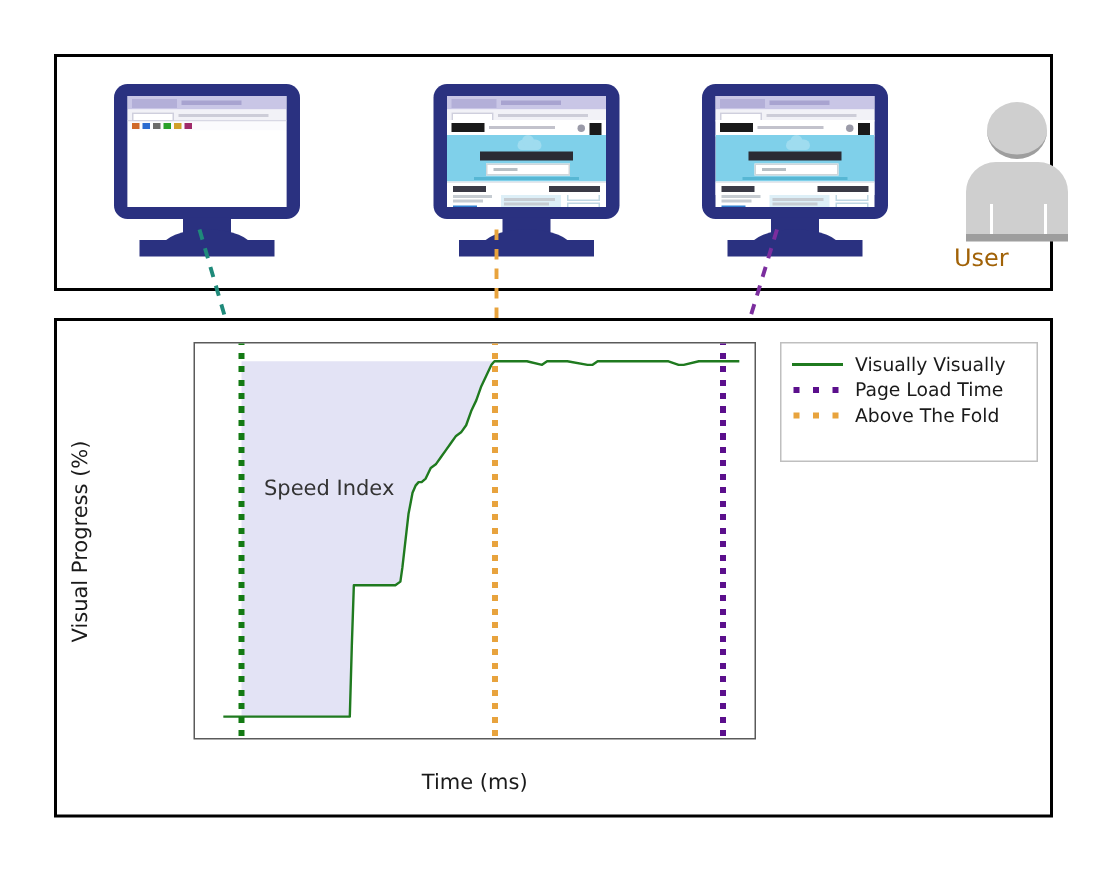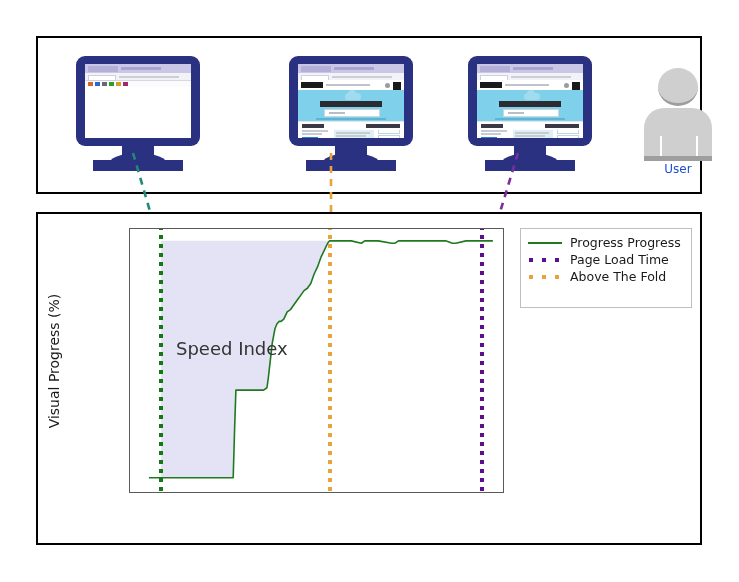--- a/index.html
+++ b/index.html
@@ -231,23 +231,22 @@
   .user-arm-l { left: 24px; }
   .user-arm-r { left: 60px; }
   .user-bar {
     position: absolute; left: 8px; top: 90px; width: 68px; height: 5px;
     background: #9e9e9e;
   }
   #user-label {
     position: absolute;
     left: 0; top: 96px;
     width: 84px;
-    text-align: center;
-    font-size: 12px;
-    color: #1d4ed8;
+    font-size: 16px;
+    color: #a16207;
     font-family: "DejaVu Sans", sans-serif;
   }
 
   
   #connectors {
     position: absolute;
     left: 0; top: 0;
     width: 739px; height: 582px;
     pointer-events: none;
   }
@@ -295,22 +294,22 @@
     left: 91px;
     width: 375px;
     top: 300px;
     text-align: center;
     font-size: 14px;
     color: #1a1a1a;
   }
   #speed-index-label {
     position: absolute;
     left: 138px;
-    top: 124px;
-    font-size: 18px;
+    top: 104px;
+    font-size: 14px;
     color: #333333;
     white-space: nowrap;
   }
 
   #legend-box {
     position: absolute;
     left: 482px;
     top: 14px;
     width: 172px;
     height: 80px;
@@ -496,20 +495,21 @@
 
 <svg id="connectors" viewBox="0 0 739 582" width="739" height="582">
   <line x1="133" y1="153" x2="156" y2="232" stroke="#1f8a7a" stroke-width="2.6" stroke-dasharray="7 6" stroke-linecap="butt"></line>
   <line x1="331" y1="153" x2="331" y2="232" stroke="#e8a33d" stroke-width="2.6" stroke-dasharray="7 6" stroke-linecap="butt"></line>
   <line x1="518" y1="153" x2="494" y2="232" stroke="#7b2d9e" stroke-width="2.6" stroke-dasharray="7 6" stroke-linecap="butt"></line>
 </svg>
 
 <div id="chart-panel">
 
   <div id="y-axis-title">Visual Progress (%)</div>
+  <div id="x-axis-title">Time (ms)</div>
 
   <div id="plot-frame">
     <div id="plot-inner">
 
       <div id="ticks-layer"></div>
 
       <svg id="series-svg" width="373" height="263" viewBox="0 0 373 263" style="position:absolute;left:0;top:0;">
           <polygon points="31.03,11.85 199.65,11.85 199.65,11.85 197.63,14.22 194.26,21.32 190.88,28.43 187.51,37.91 184.14,45.02 180.77,54.50 177.39,59.23 174.02,61.60 170.65,66.34 167.28,71.08 163.90,75.82 160.53,80.56 157.16,82.93 153.79,90.04 151.09,92.41 149.07,92.41 147.04,94.77 145.02,99.51 143.67,106.62 142.32,113.73 140.97,125.58 139.62,137.42 138.27,149.27 136.92,158.75 133.55,161.12 120.06,161.12 105.90,161.12 104.55,201.40 103.20,248.78 86.34,248.78 59.36,248.78 32.38,248.78 31.03,248.78" fill="#e3e3f5"></polygon>
           <polyline points="18.89,248.78 32.38,248.78 59.36,248.78 86.34,248.78 103.20,248.78 104.55,201.40 105.90,161.12 120.06,161.12 133.55,161.12 136.92,158.75 138.27,149.27 139.62,137.42 140.97,125.58 142.32,113.73 143.67,106.62 145.02,99.51 147.04,94.77 149.07,92.41 151.09,92.41 153.79,90.04 157.16,82.93 160.53,80.56 163.90,75.82 167.28,71.08 170.65,66.34 174.02,61.60 177.39,59.23 180.77,54.50 184.14,45.02 187.51,37.91 190.88,28.43 194.26,21.32 197.63,14.22 199.65,11.85 201.00,11.85 207.75,11.85 221.24,11.85 231.35,14.22 234.73,11.85 248.22,11.85 261.71,14.22 265.08,14.22 268.45,11.85 288.69,11.85 315.67,11.85 322.41,14.22 325.78,14.22 335.90,11.85 356.14,11.85 362.88,11.85" fill="none" stroke="#1f7a1f" stroke-width="1.6" stroke-linejoin="round"></polyline>
         </svg>
@@ -522,21 +522,21 @@
     </div>
   </div>
 
   <div id="speed-index-label">Speed Index</div>
 
   <div id="legend-box">
     <div class="legend-row">
       <span class="legend-swatch">
         <span class="legend-line-solid" style="background:#1f7a1f;"></span>
       </span>
-      <span class="legend-label">Progress Progress</span>
+      <span class="legend-label">Visually Visually</span>
     </div>
     <div class="legend-row">
       <span class="legend-swatch">
         <span class="legend-dot" style="left:1px;background:#5b0f8c;"></span>
         <span class="legend-dot" style="left:14px;background:#5b0f8c;"></span>
         <span class="legend-dot" style="left:27px;background:#5b0f8c;"></span>
       </span>
       <span class="legend-label">Page Load Time</span>
     </div>
     <div class="legend-row">

